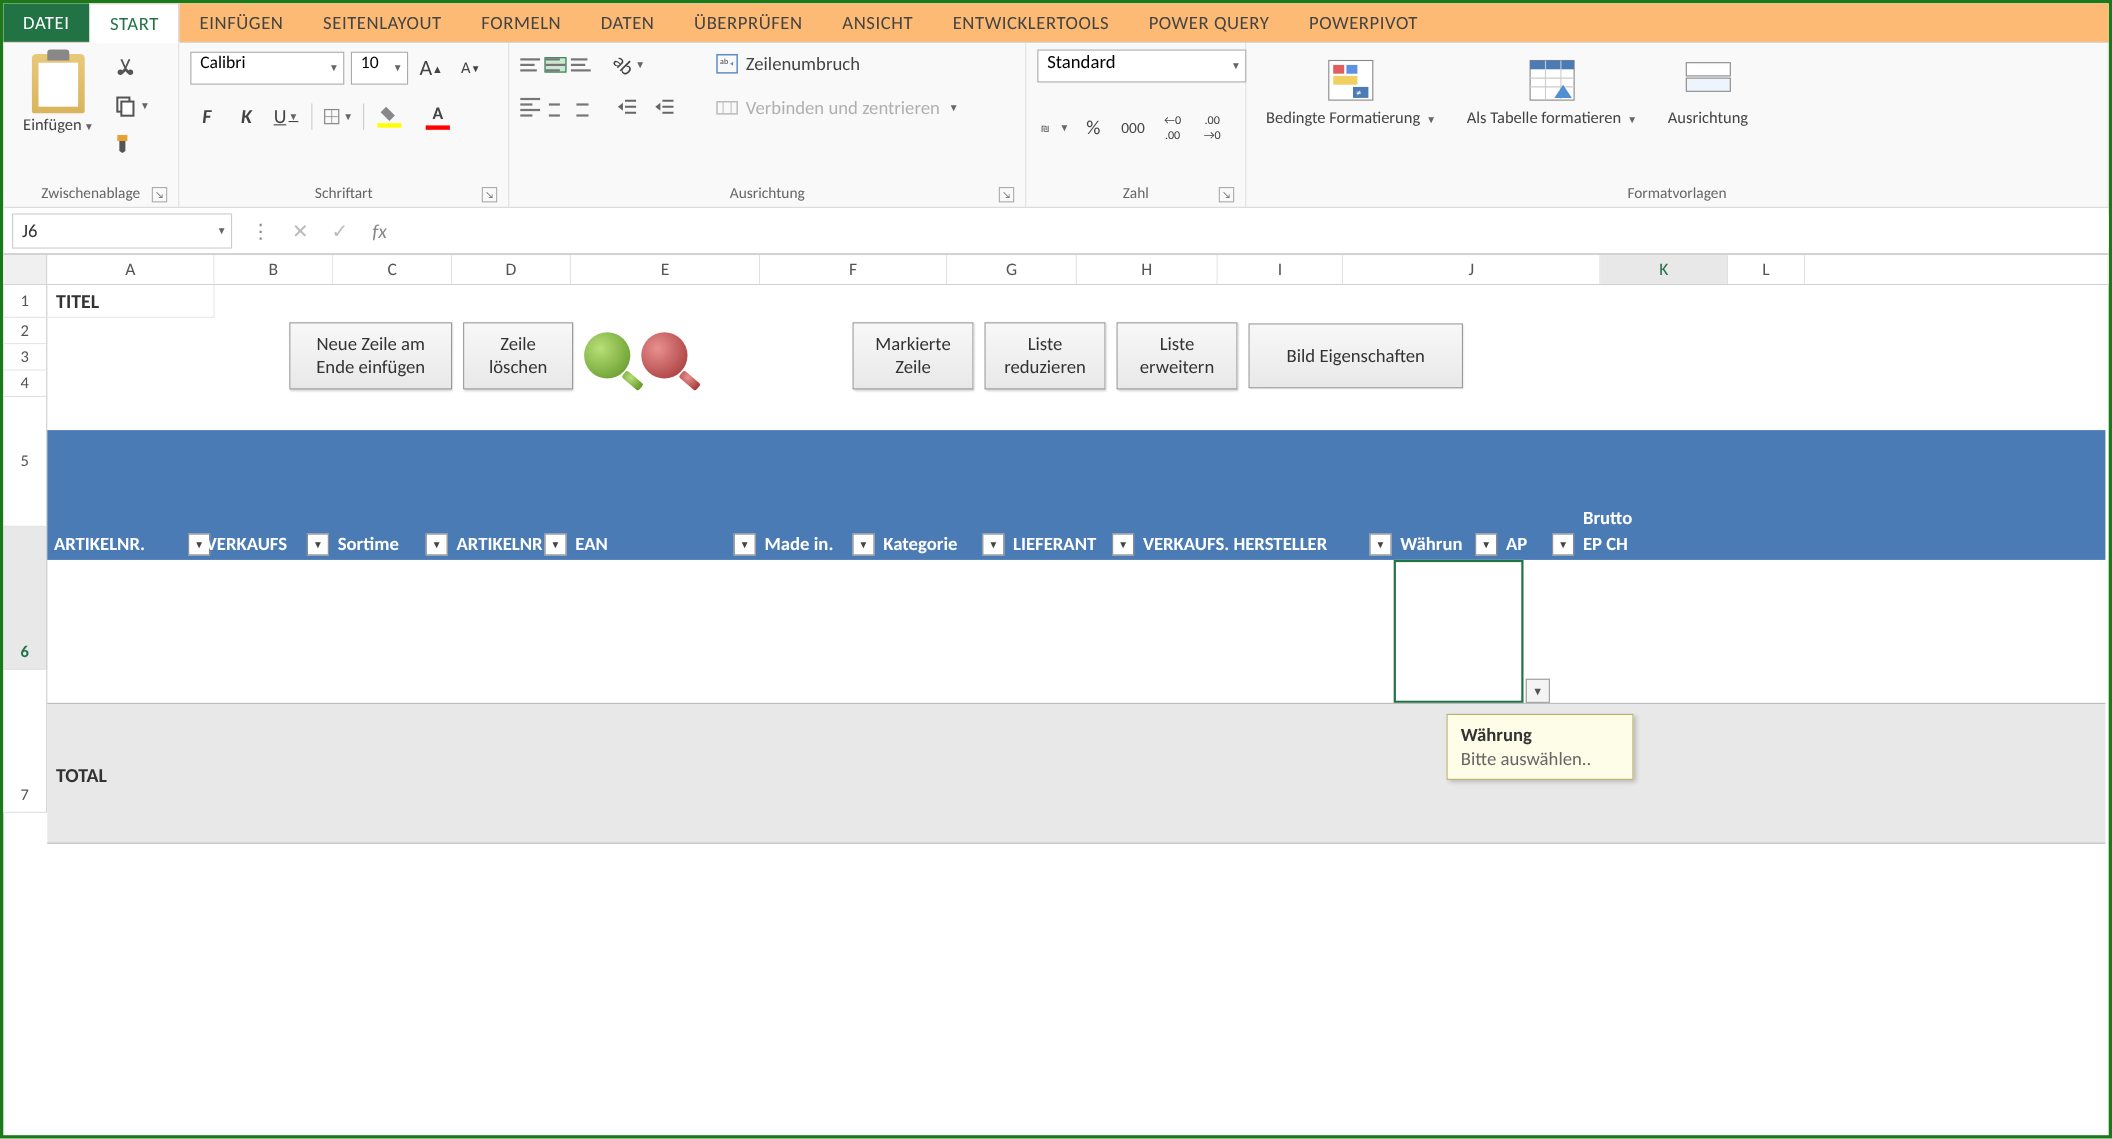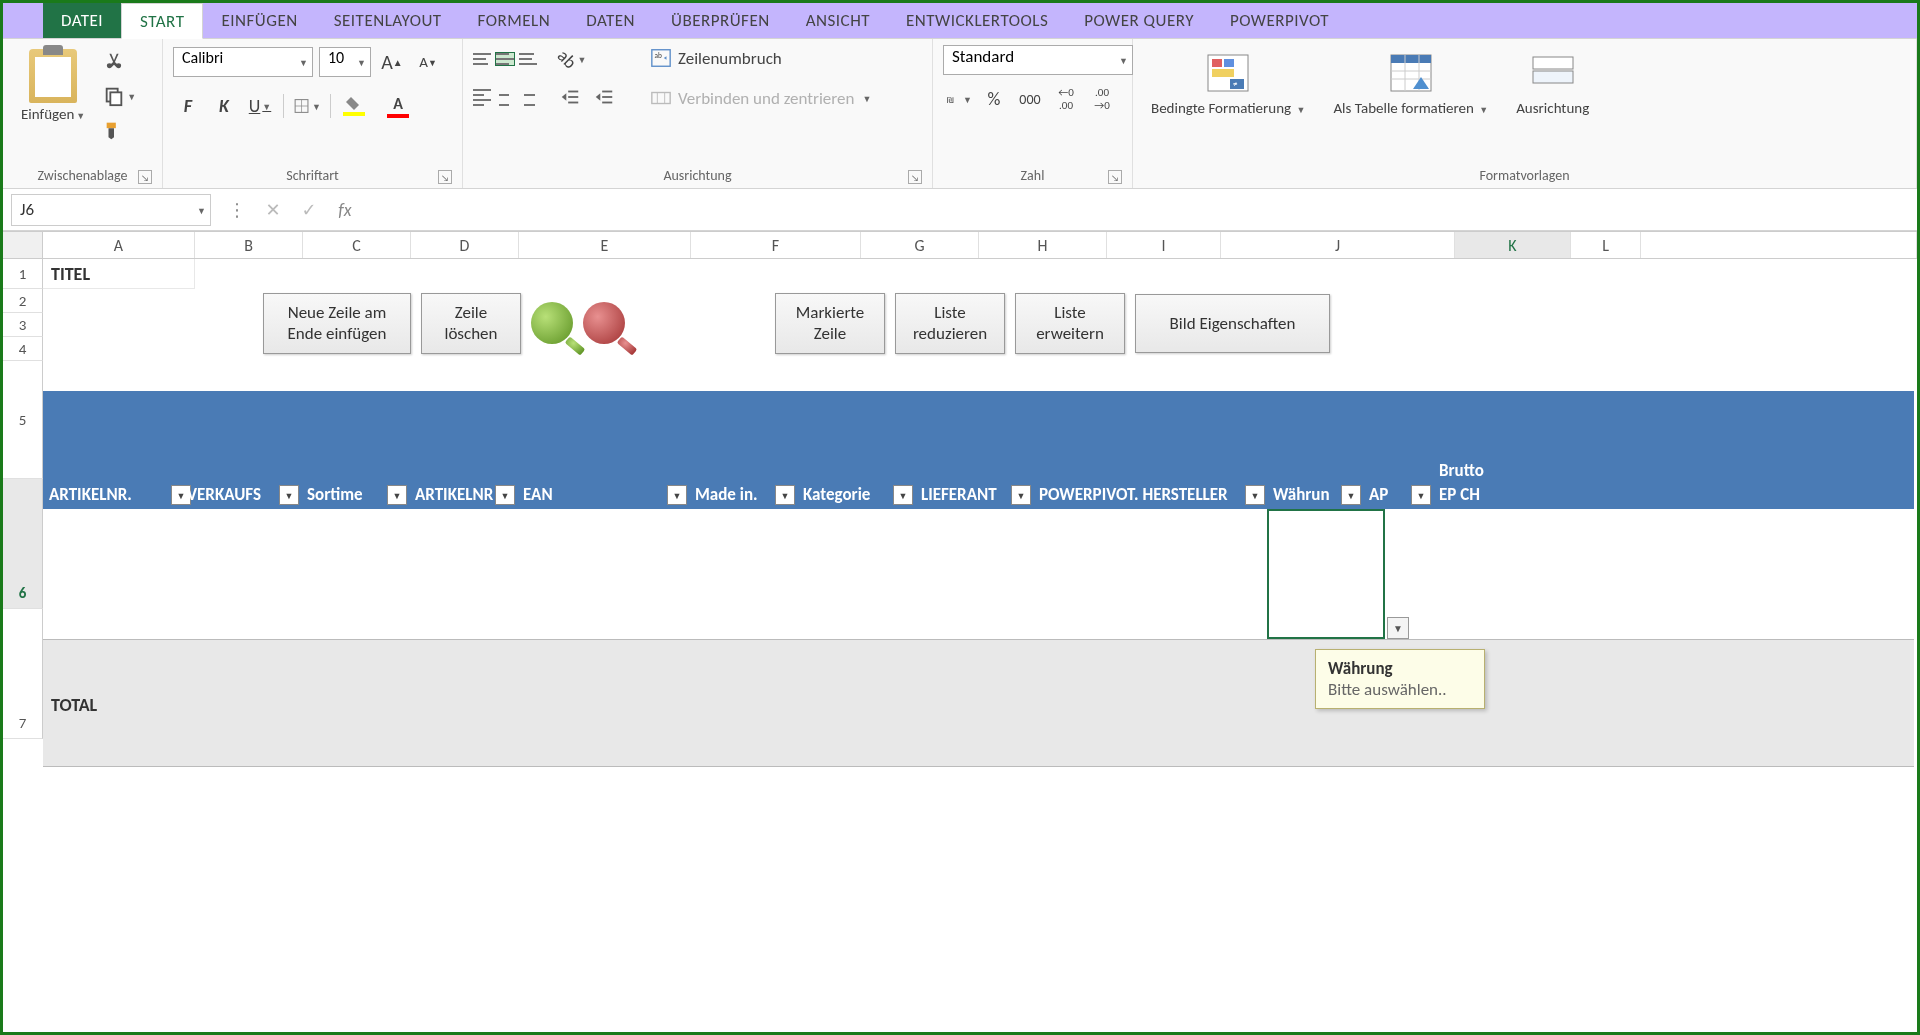--- a/index.html
+++ b/index.html
@@ -1,19 +1,19 @@
 <!DOCTYPE html>
 <html><head>
 <meta charset="utf-8">
 <style>
 * { margin: 0; padding: 0; box-sizing: border-box; font-family: "Segoe UI", Calibri, sans-serif; }
 body { background: #fff; border: 3px solid #1a7a1a; width: 1920px; height: 1035px; overflow: hidden; position: relative; }
 
 
-.tab-strip { display: flex; height: 36px; background: #c4b5fd; border-bottom: 1px solid #d4d4d4; padding-left: 40px; }
+.tab-strip { display: flex; height: 36px; background: #fdba74; border-bottom: 1px solid #d4d4d4; }
 .tab { padding: 0 18px; display: flex; align-items: center; font-size: 17px; color: #444; cursor: pointer; letter-spacing: 0.5px; }
 .tab.file { background: #217346; color: #fff; font-weight: normal; }
 .tab.active { color: #217346; border: 1px solid #d4d4d4; border-bottom: 1px solid #fff; margin-bottom: -1px; background: #fff; }
 
 
 .ribbon { display: flex; height: 150px; background: #f9f9f9; border-bottom: 1px solid #d4d4d4; }
 .ribbon-group { border-right: 1px solid #e0e0e0; padding: 6px 10px 2px 10px; display: flex; flex-direction: column; }
 .ribbon-group-body { flex: 1; display: flex; align-items: flex-start; }
 .ribbon-group-label { text-align: center; font-size: 14px; color: #666; padding: 2px 0; position: relative; }
 .dialog-launcher { position: absolute; right: 0; bottom: 2px; width: 14px; height: 14px; border: 1px solid #aaa; font-size: 9px; color: #666; display:flex; align-items:center; justify-content:center; }
@@ -278,21 +278,21 @@
             </svg>
           <span>Verbinden und zentrieren</span>
             <span class="caret">▼</span>
         </div>
       </div>
     </div>
     <div class="ribbon-group-label"><span>Ausrichtung</span><span class="dialog-launcher">↘</span></div>
   </div>
 
   <div class="ribbon-group" style="width:200px">
-    <div class="ribbon-group-body" style="flex-direction:column;gap:10px">
+    <div class="ribbon-group-body" style="flex-direction:column;gap:27px">
       <div class="num-select"><span>Standard</span><span class="sel-caret">▼</span></div>
       <div style="display:flex;gap:6px;align-items:center">
         <div class="icon-sq">
             <svg class="ic" viewBox="0 0 24 24">
               <text x="3" y="17" font-size="15" fill="#555">₪</text>
             </svg>
             <span class="caret">▼</span>
           </div>
         <div class="icon-sq">%</div>
         <div class="icon-sq" style="font-size:14px">000</div>
@@ -430,21 +430,21 @@
   <div class="hdr-cell" style="left:372px">ARTIKELNR</div>
   <div class="filter" style="left:452px">▼</div>
   <div class="hdr-cell" style="left:480px">EAN</div>
   <div class="filter" style="left:624px">▼</div>
   <div class="hdr-cell" style="left:652px">Made in.</div>
   <div class="filter" style="left:732px">▼</div>
   <div class="hdr-cell" style="left:760px">Kategorie</div>
   <div class="filter" style="left:850px">▼</div>
   <div class="hdr-cell" style="left:878px">LIEFERANT</div>
   <div class="filter" style="left:968px">▼</div>
-  <div class="hdr-cell" style="left:996px;bottom:4px;flex-direction:column;align-items:flex-start">POWERPIVOT. HERSTELLER</div>
+  <div class="hdr-cell" style="left:996px;bottom:4px;flex-direction:column;align-items:flex-start">VERKAUFS. HERSTELLER</div>
   <div class="filter" style="left:1202px">▼</div>
   <div class="hdr-cell" style="left:1230px">Währun</div>
   <div class="filter" style="left:1298px">▼</div>
   <div class="hdr-cell" style="left:1396px;bottom:28px">Brutto</div>
   <div class="hdr-cell" style="left:1326px">AP</div>
   <div class="filter" style="left:1368px">▼</div>
   <div class="hdr-cell" style="left:1396px">EP CH</div>
 </div>
 
 <div class="active-cell" style="top:506px;left:1264px;width:118px;height:130px"></div>

